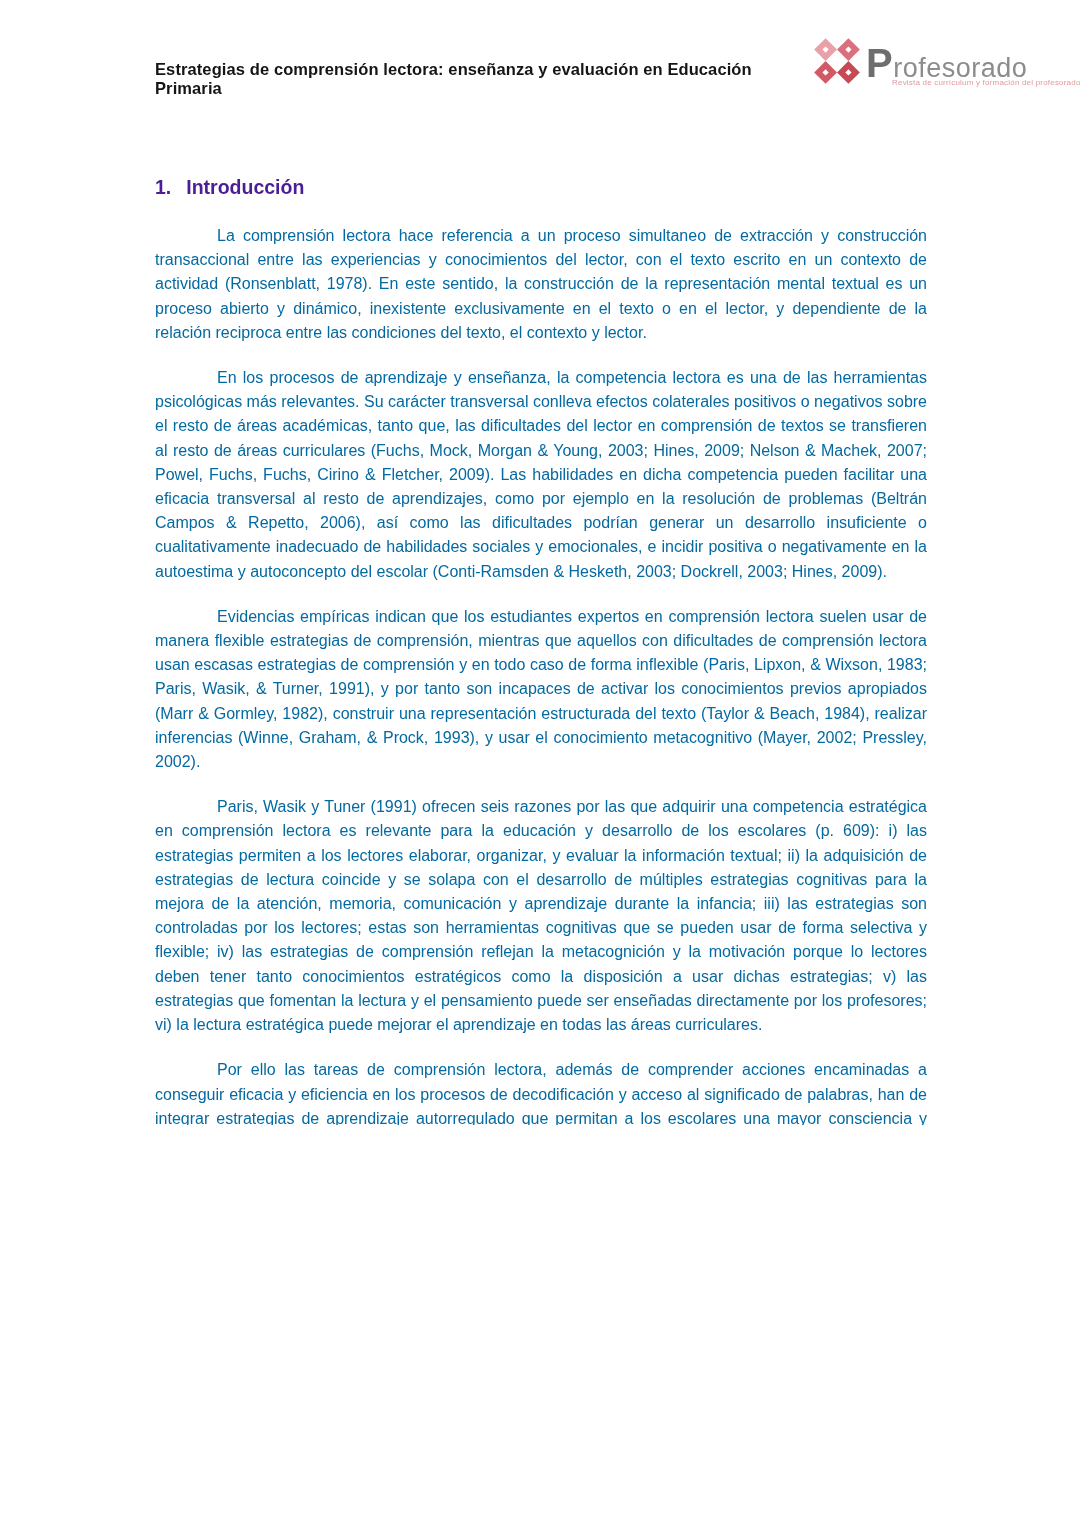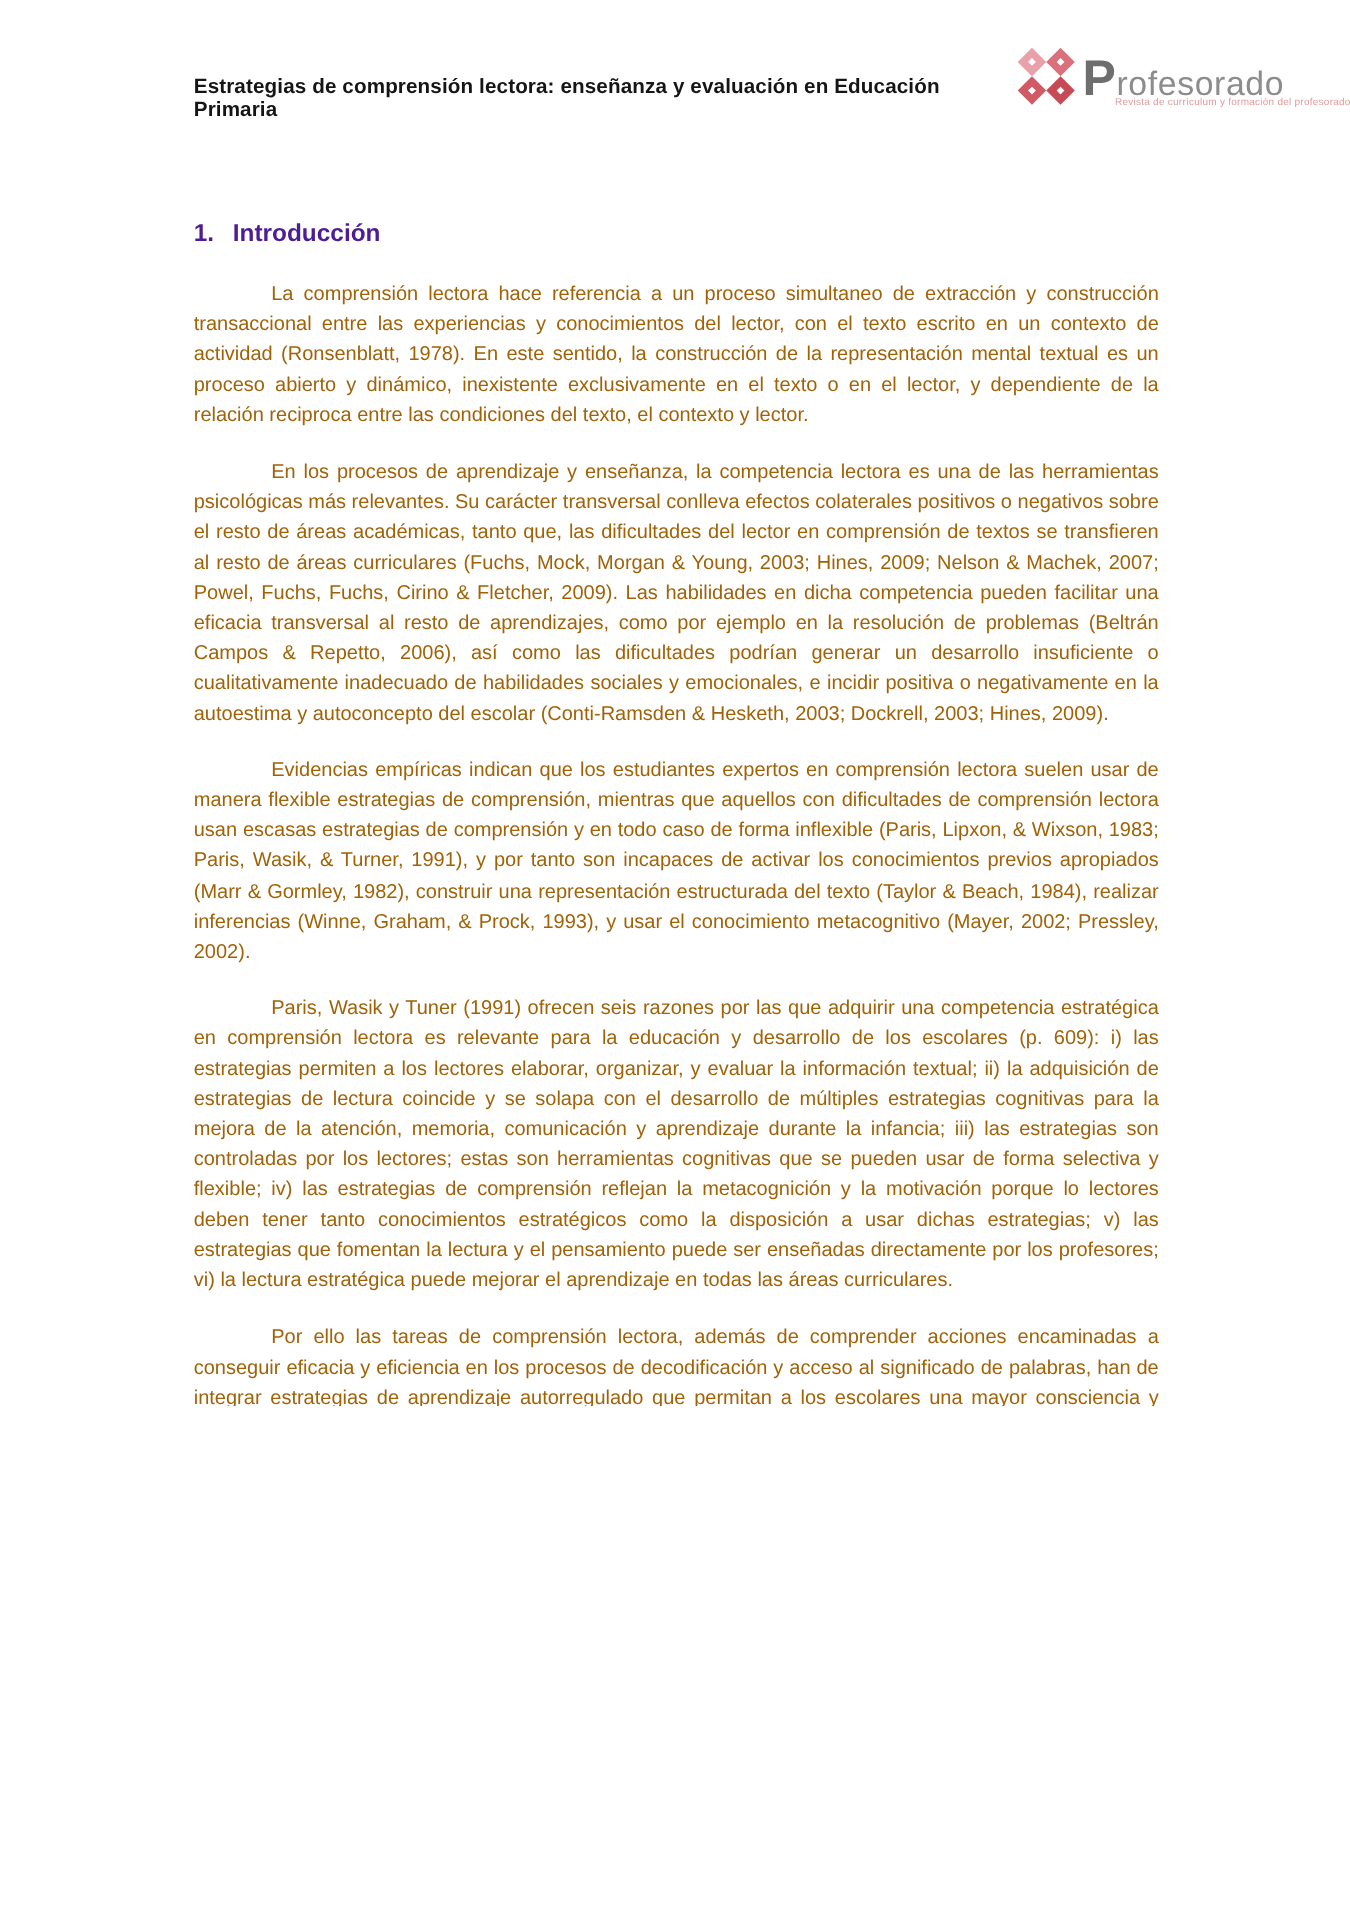--- a/index.html
+++ b/index.html
@@ -77,21 +77,21 @@
     font-weight: bold;
     color: #4c1d95;
   }
   .section-heading .heading-number {
     margin-right: 15px;
   }
   .content p {
     margin: 0 0 21px 0;
     font-size: 16px;
     line-height: 24.2px;
-    color: #a16207;
+    color: #0369a1;
     text-align: justify;
     text-indent: 62px;
   }
 
   
   .page-footer {
     position: absolute;
     left: 870px;
     top: 1406px;
     display: flex;

